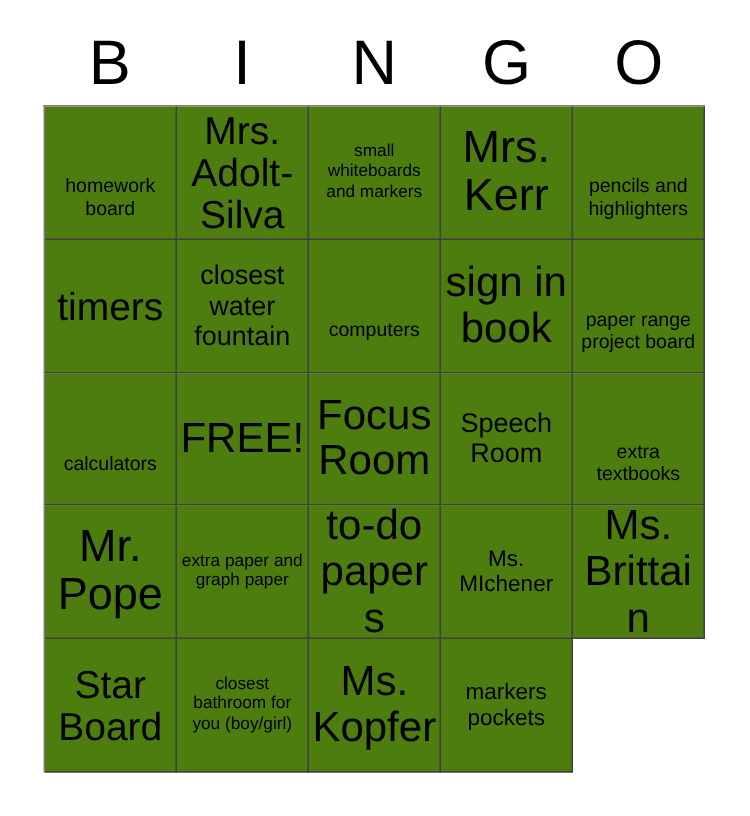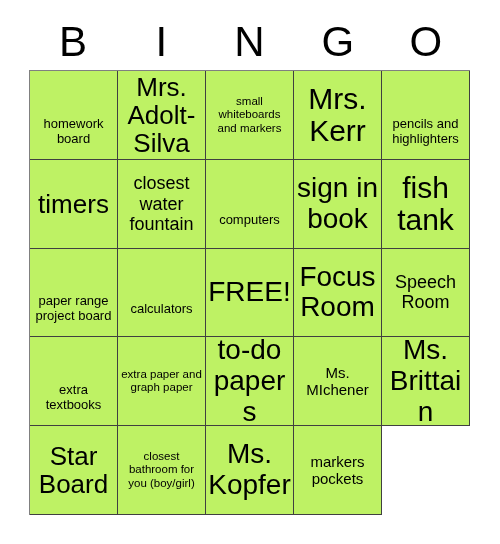--- a/index.html
+++ b/index.html
@@ -64,21 +64,21 @@
   .cell {
     box-sizing: border-box;
     border-right: 1px solid #404040;
     border-bottom: 1px solid #404040;
     display: flex;
     align-items: center;
     justify-content: center;
     text-align: center;
     padding: 1px 2px;
     overflow: hidden;
-    background: #bef264;
+    background: #4d7c0f;
   }
   .cell-text {
     display: block;
     width: 100%;
     color: #000000;
     line-height: 1.08;
     word-wrap: break-word;
     overflow-wrap: break-word;
     hyphens: none;
   }
@@ -128,42 +128,42 @@
       </div>
     <div class="cell">
         <span class="cell-text fs-lg">closest water fountain</span>
       </div>
     <div class="cell">
         <span class="cell-text fs-sm">computers</span>
       </div>
     <div class="cell">
         <span class="cell-text fs-xl">sign in book</span>
       </div>
-    <div class="cell">
-        <span class="cell-text fs-huge">fish tank</span>
-      </div>
 
     <div class="cell">
         <span class="cell-text fs-sm">paper range project board</span>
       </div>
     <div class="cell">
         <span class="cell-text fs-sm">calculators</span>
       </div>
     <div class="cell">
         <span class="cell-text fs-xl">FREE!</span>
       </div>
     <div class="cell">
         <span class="cell-text fs-xl">Focus Room</span>
       </div>
     <div class="cell">
         <span class="cell-text fs-lg">Speech Room</span>
       </div>
 
     <div class="cell">
         <span class="cell-text fs-sm">extra textbooks</span>
+      </div>
+    <div class="cell">
+        <span class="cell-text fs-huge">Mr. Pope</span>
       </div>
     <div class="cell">
         <span class="cell-text fs-xs">extra paper and graph paper</span>
       </div>
     <div class="cell">
         <span class="cell-text fs-xl">to-do papers</span>
       </div>
     <div class="cell">
         <span class="cell-text fs-md">Ms. MIchener</span>
       </div>

